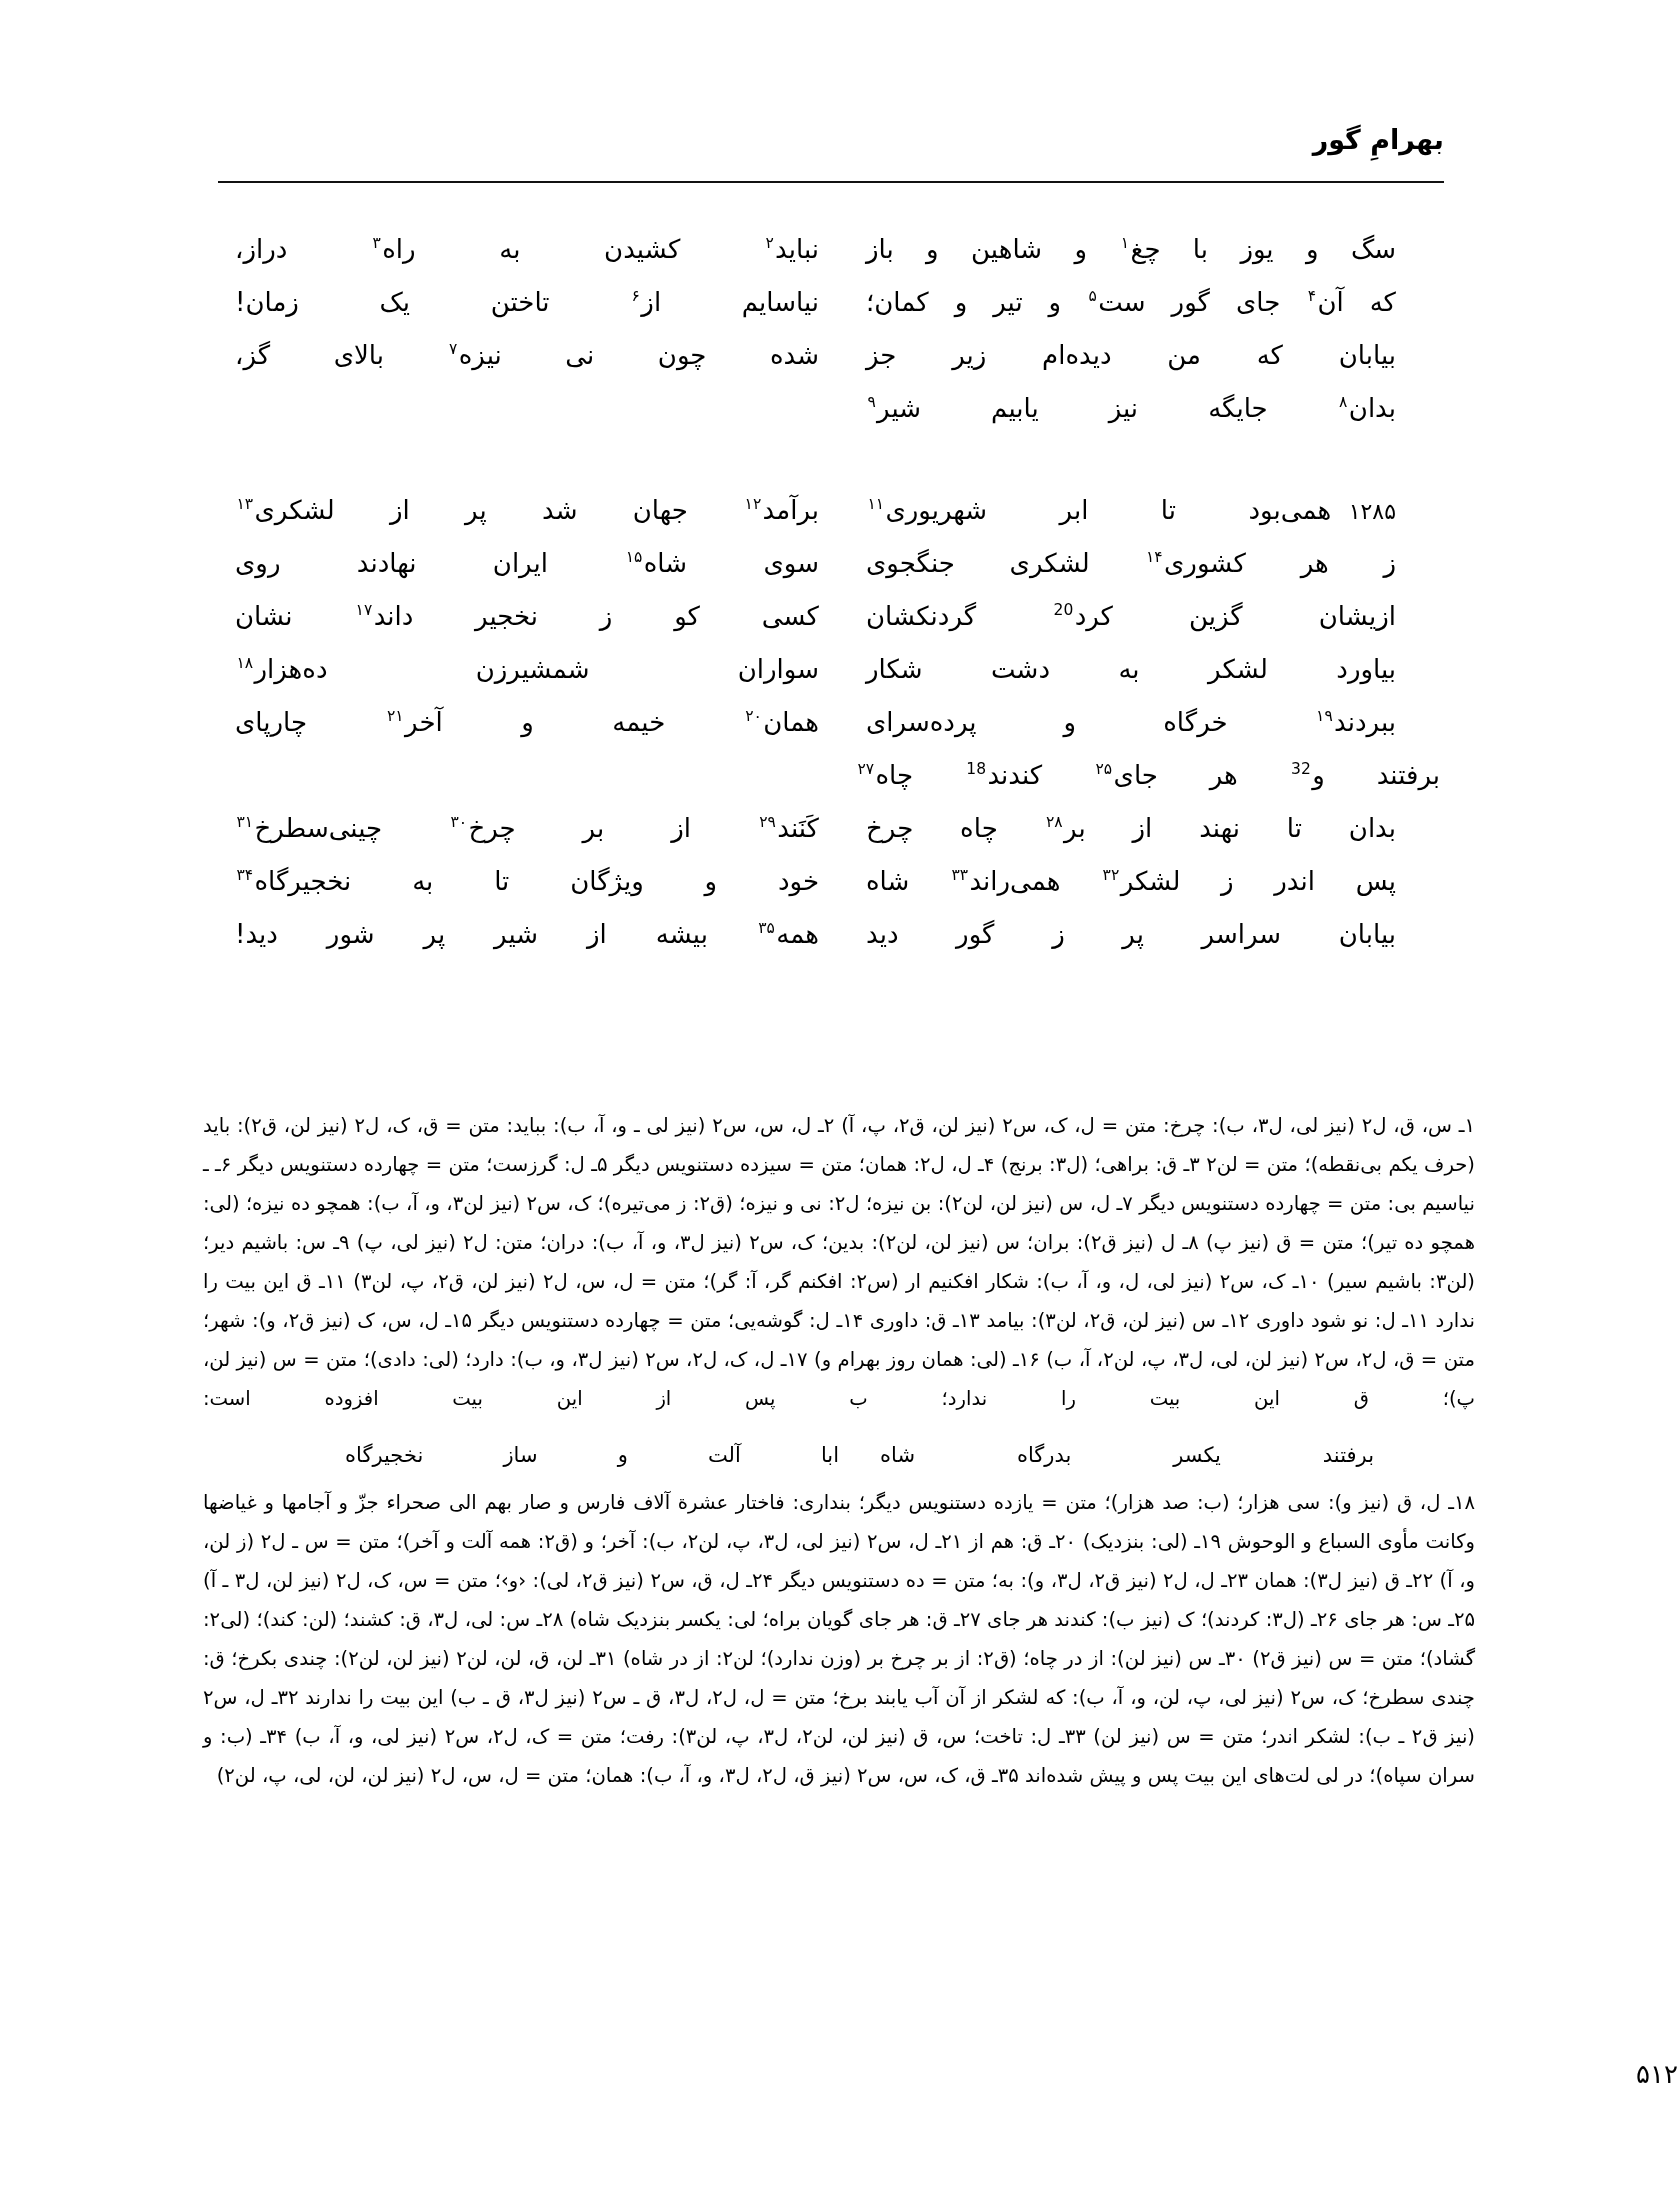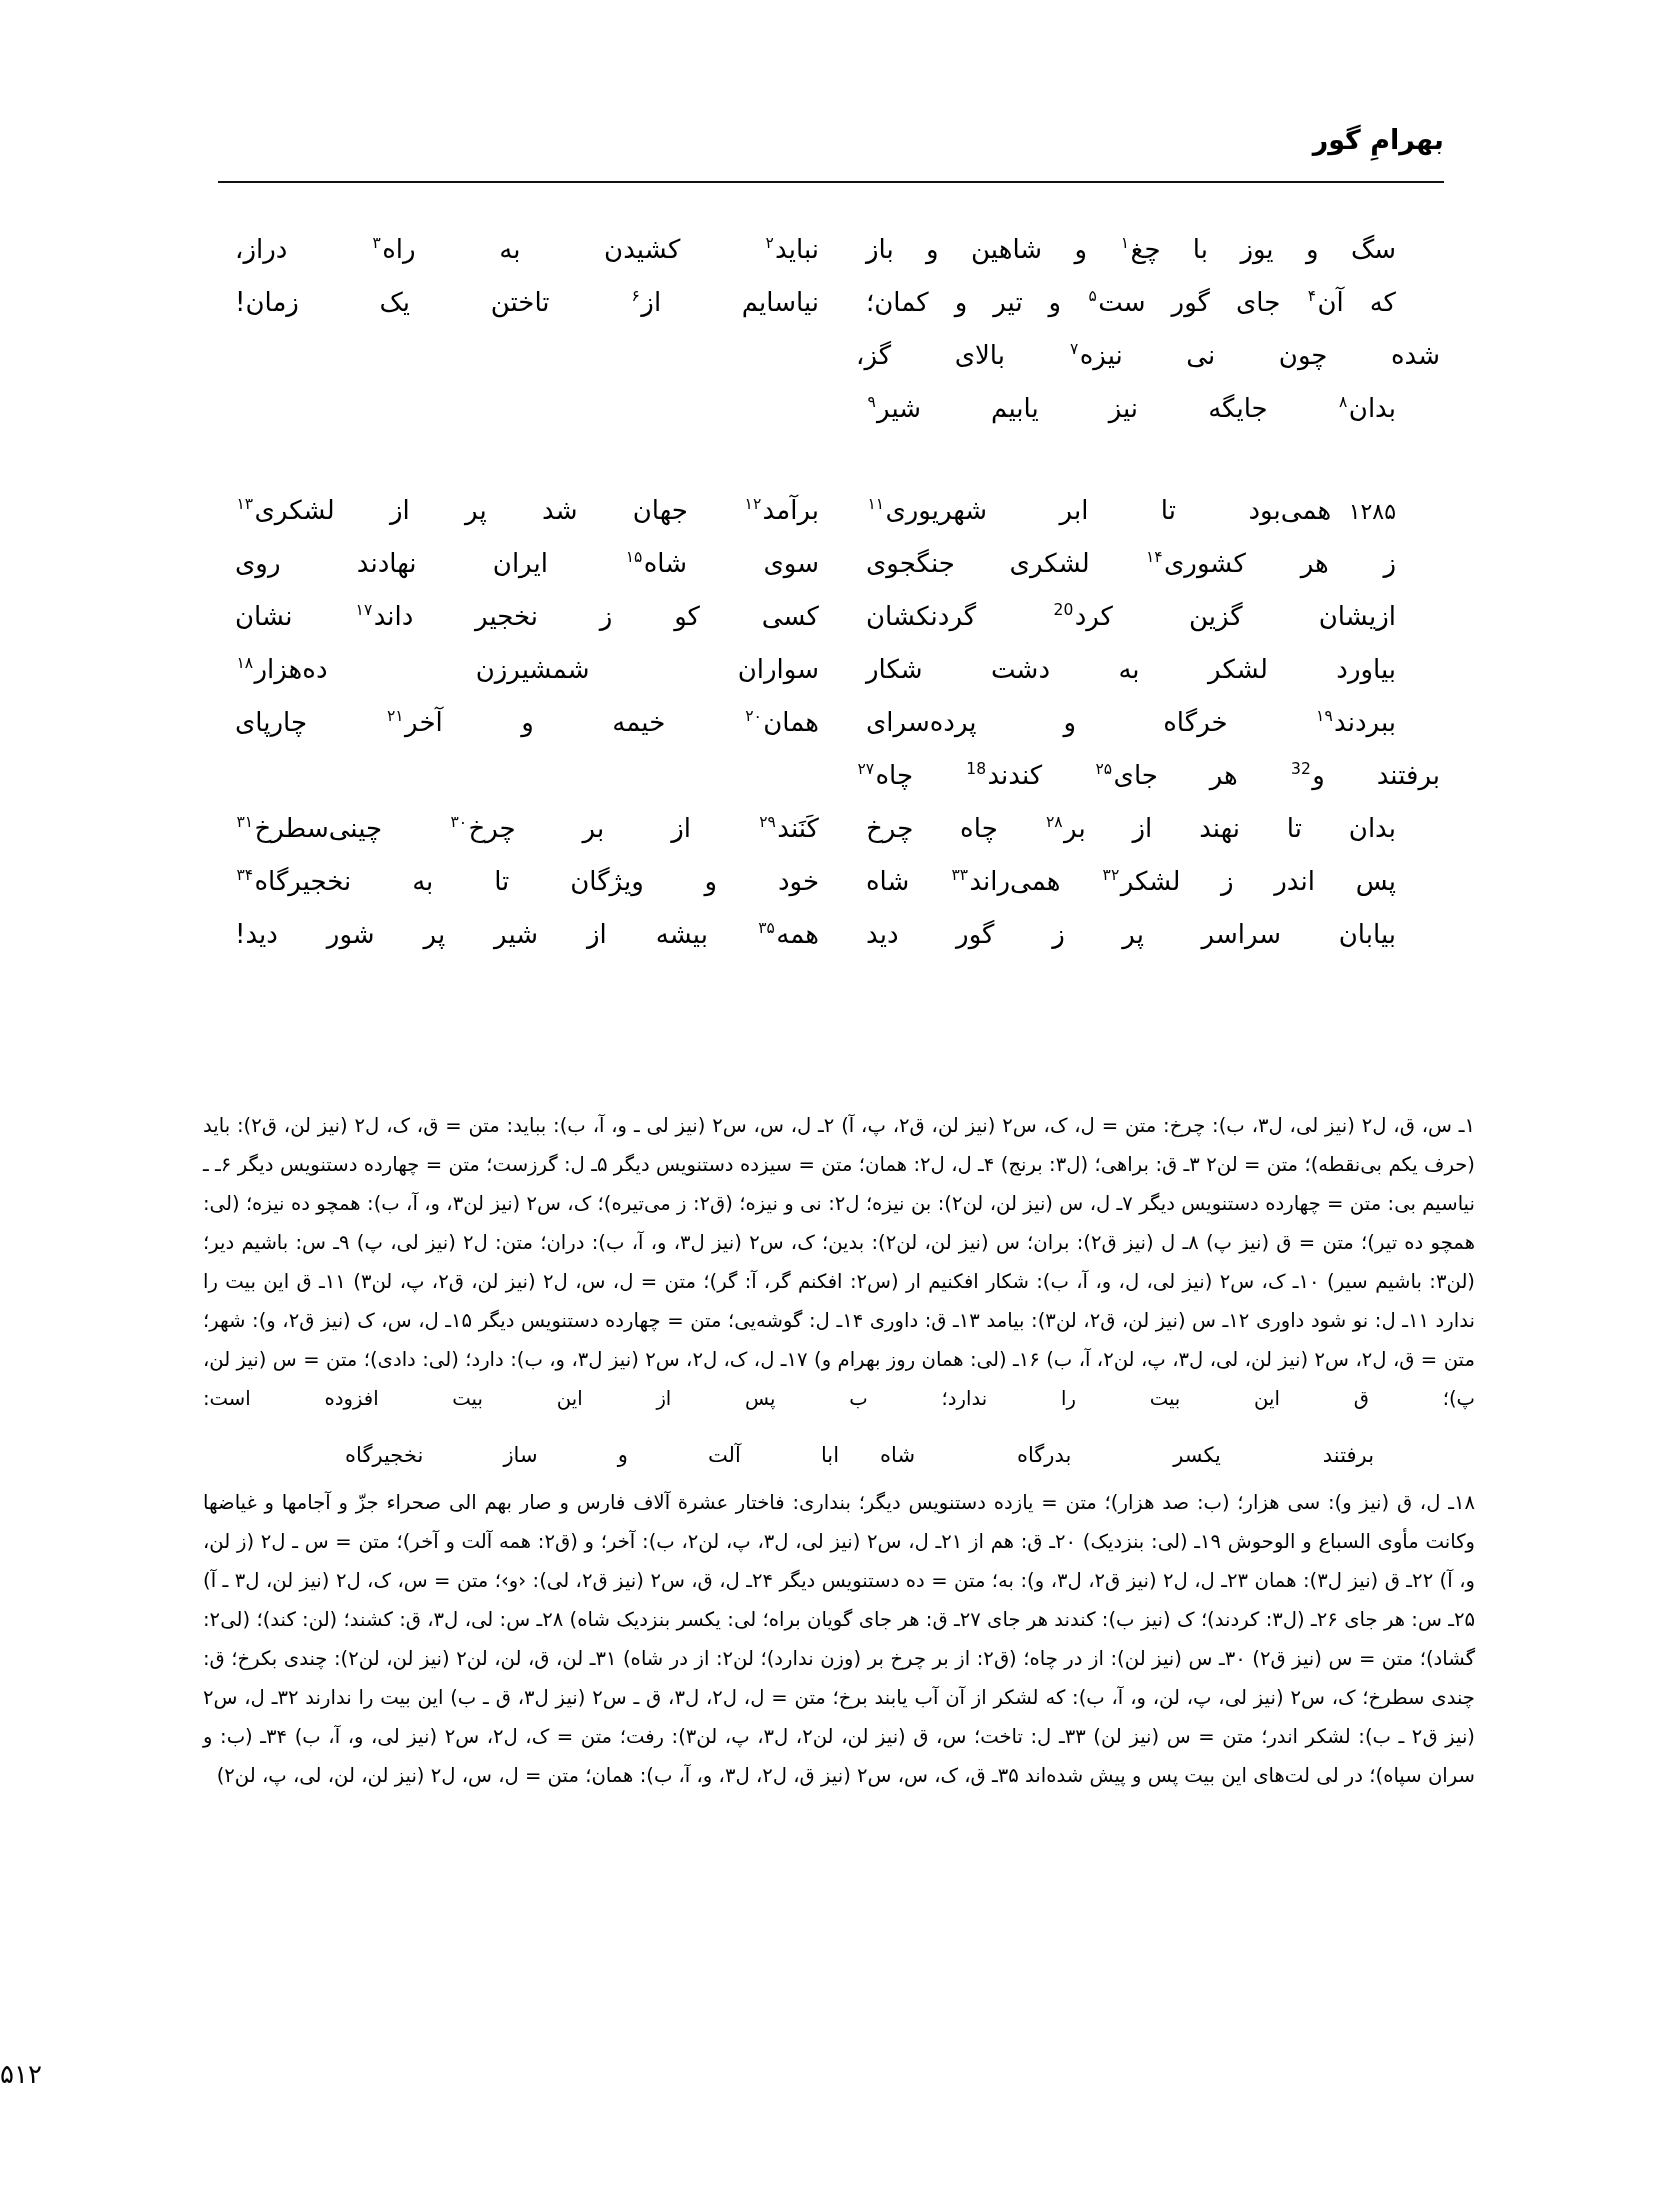--- a/index.html
+++ b/index.html
@@ -133,21 +133,21 @@
     text-align:justify;
     text-align-last:justify;
   }
   .app-p2.tail{ text-align-last:right; }
 
   
   .folio{
     position:absolute;
     left:0;right:0;
     top:2059px;
-    text-align:left;
+    text-align:right;
     font-size:26px;
     letter-spacing:1.4px;
   }
 </style>
 </head>
 <body>
 
 <div class="page">
 
   <div class="header">
@@ -168,20 +168,23 @@
       </div>
       <div class="beyt">
         <div class="hemi right">
           <span class="txt">که آن<sup class="fn">۴</sup> جای گور ست<sup class="fn">۵</sup> و تیر و کمان؛</span>
         </div>
         <div class="hemi left">
           <span class="txt">نیاسایم از<sup class="fn">۶</sup> تاختن یک زمان!</span>
         </div>
       </div>
       <div class="beyt">
+        <div class="hemi right">
+          <span class="txt">بیابان که من دیده‌ام زیر جز</span>
+        </div>
         <div class="hemi left">
           <span class="txt">شده چون نی نیزه<sup class="fn">۷</sup> بالای گز،</span>
         </div>
       </div>
       <div class="beyt">
         <div class="hemi right">
           <span class="txt">بدان<sup class="fn">۸</sup> جایگه نیز یابیم شیر<sup class="fn">۹</sup></span>
         </div>
       </div>
     </div>

